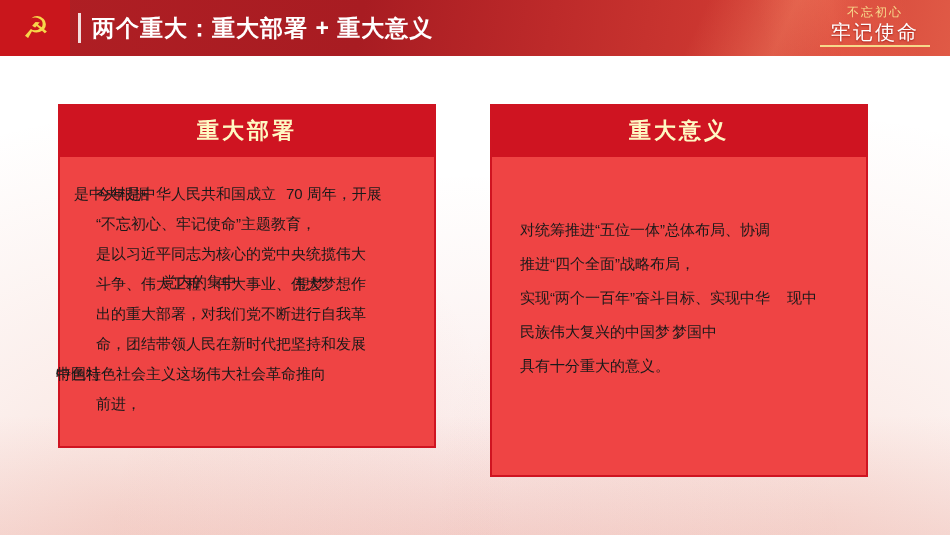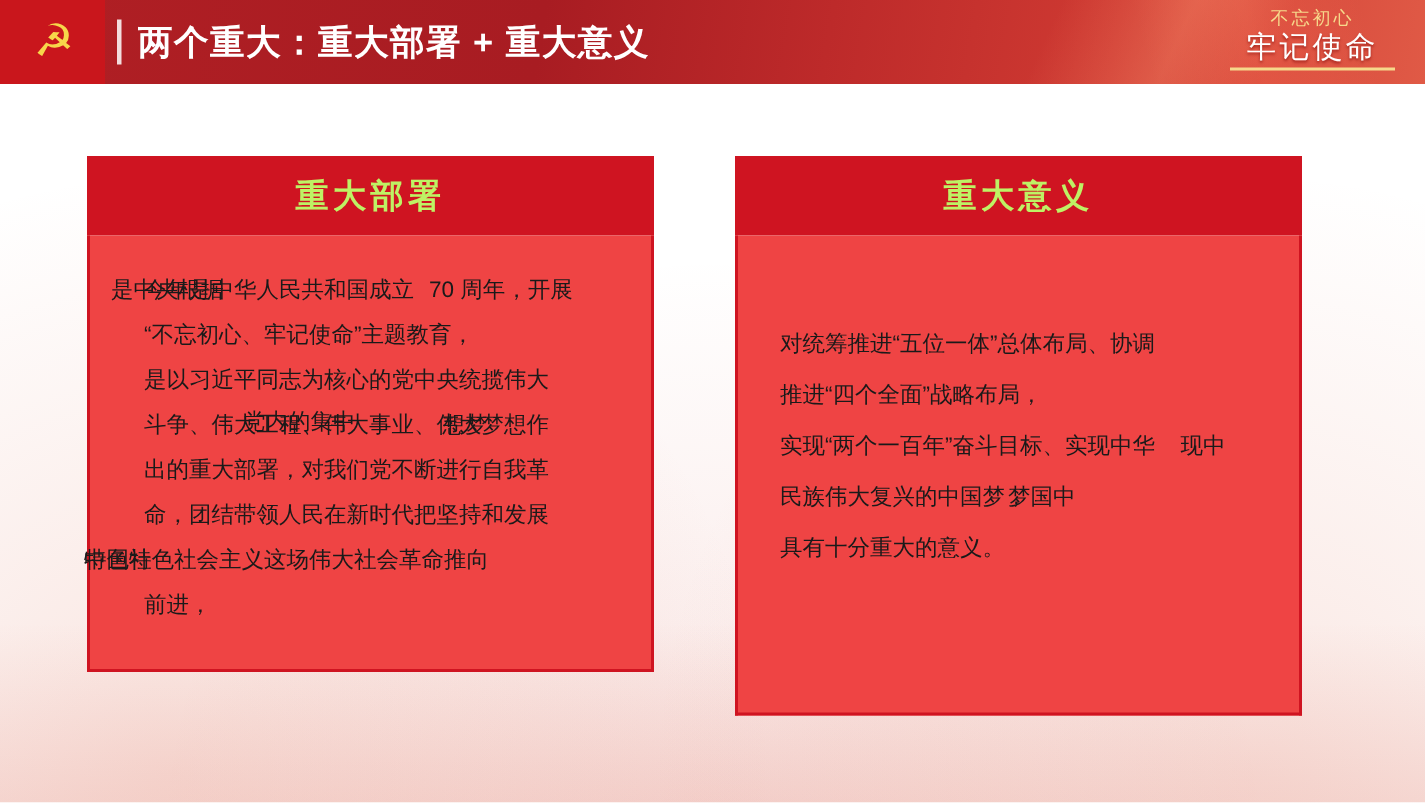--- a/index.html
+++ b/index.html
@@ -122,21 +122,21 @@
     position: absolute;
     top: 104px;
     width: 378px;
   }
   .card-left  { left: 58px; }
   .card-right { left: 490px; }
 
   .card-head {
     height: 53px;
     background: #cf1421;
-    color: #bef264;
+    color: #fef9c3;
     font-size: 22px;
     font-weight: bold;
     letter-spacing: 3px;
     text-align: center;
     line-height: 53px;
   }
   .card-body {
     border: 2px solid #cf1421;
     border-top: none;
     background: #ef4444;

